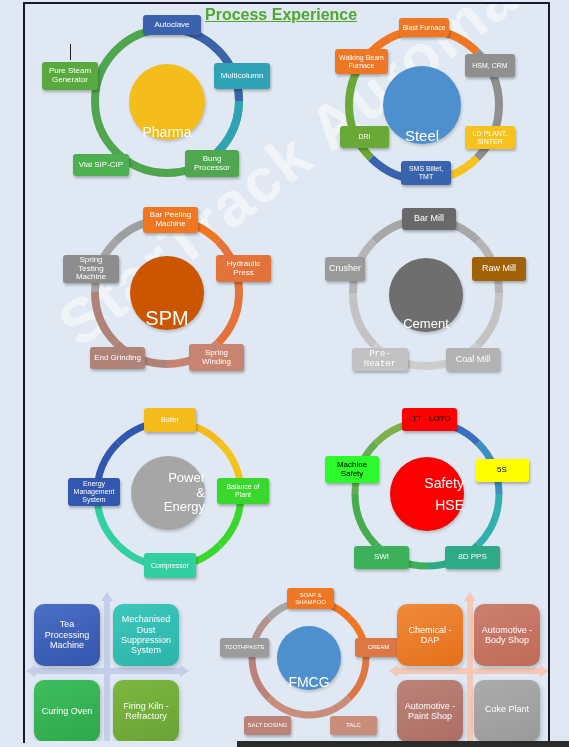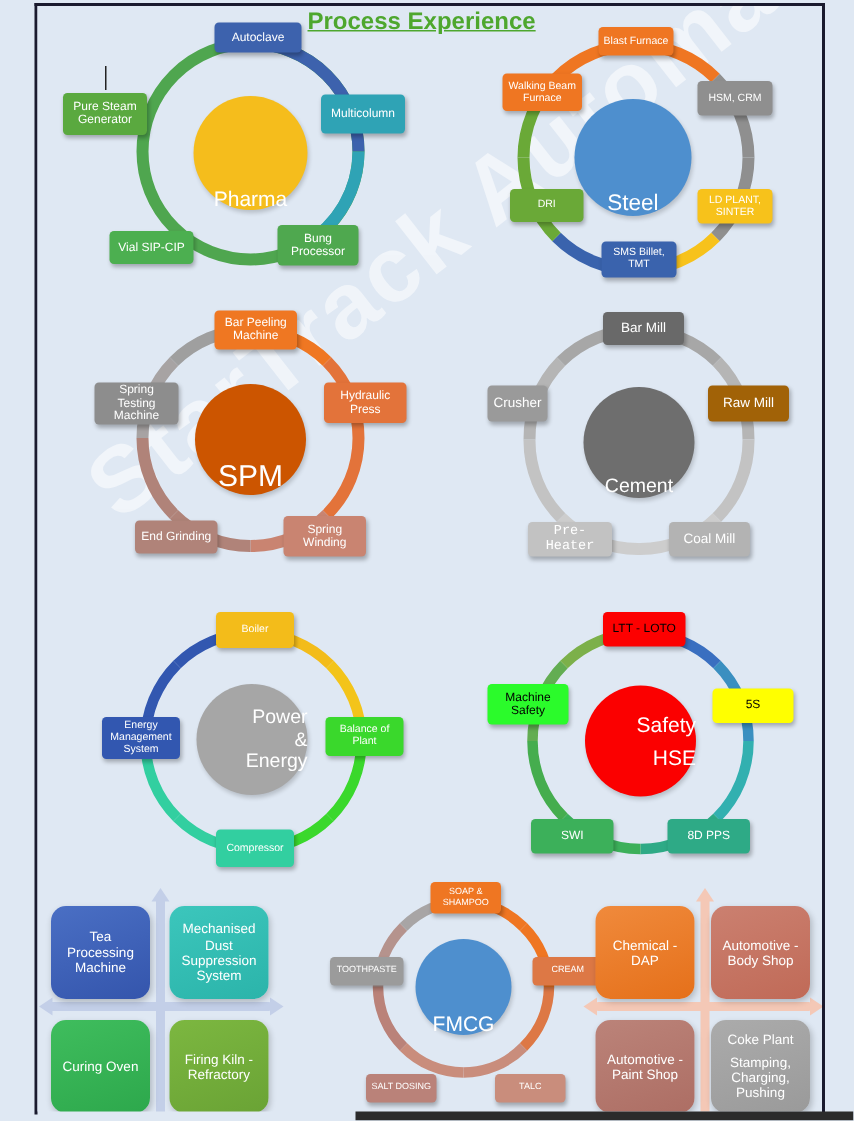--- a/index.html
+++ b/index.html
@@ -320,20 +320,19 @@
         <span>Chemical - DAP</span>
       </div>
       <div class="qbox" style="left:449px;top:600px;width:66px;height:62px;background:linear-gradient(160deg,#cb8070,#c06a57);font-size:9px;">
         <span>Automotive - Body Shop</span>
       </div>
       <div class="qbox" style="left:372px;top:676px;width:66px;height:62px;background:linear-gradient(160deg,#bb8379,#ad6e64);font-size:9px;">
         <span>Automotive - Paint Shop</span>
       </div>
       <div class="qbox" style="left:449px;top:676px;width:66px;height:62px;background:linear-gradient(160deg,#ababab,#9a9a9a);font-size:9px;flex-direction:column;">
         <span style="margin-bottom:4px;">Coke Plant</span>
-        <span>Stamping, Charging, Pushing</span>
       </div>
     </div>
 
   </div>
 
   <div class="frame-bottom"></div>
 </div>
 
 </body></html>

